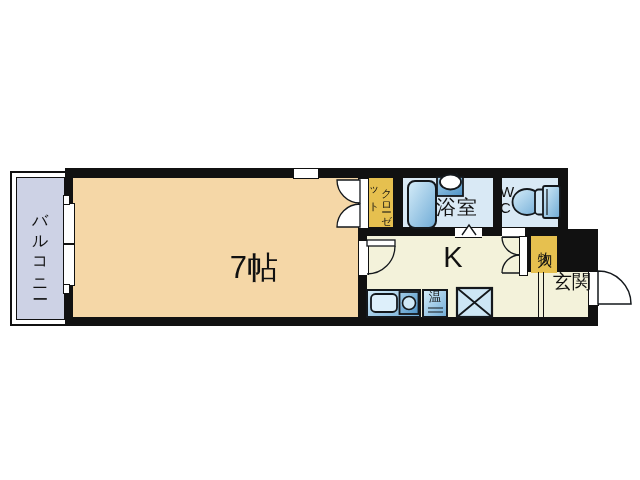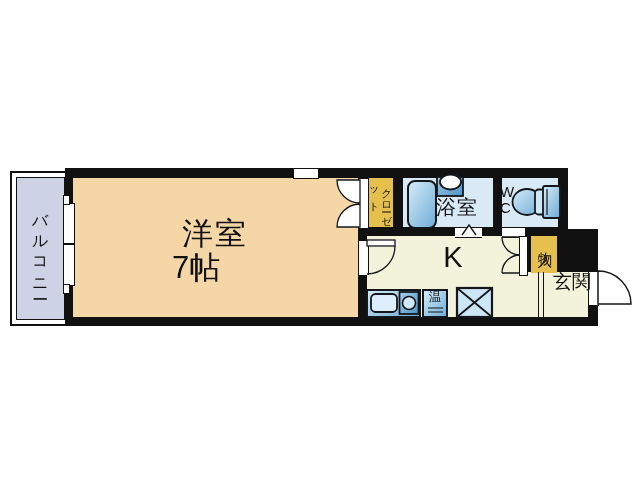--- a/index.html
+++ b/index.html
@@ -49,21 +49,21 @@
   
   #fixsvg{left:0;top:0;width:640px;height:480px;z-index:40;pointer-events:none;}
   .stopA{stop-color:var(--c-fixture_light,#d6edf9);}
   .stopB{stop-color:var(--c-fixture_mid,#6fabd6);}
   .stopC{stop-color:#a5cfe9;}
   .stopD{stop-color:var(--c-fixture_deep,#4d92c6);}
   
   .lbl{z-index:50;line-height:1.1;white-space:nowrap;}
   .vtext{writing-mode:vertical-rl;text-orientation:upright;white-space:normal;}
   .l-bedroom{left:160px;top:217px;width:110px;text-align:center;font-size:31px;letter-spacing:2px;}
-  .l-size{left:172px;top:251px;width:118px;text-align:left;font-size:31px;}
+  .l-size{left:160px;top:251px;width:118px;text-align:right;font-size:31px;}
   .l-balcony{font-size:16px;letter-spacing:4px;}
   .l-closet{left:368px;top:181px;width:25px;height:46px;font-size:10.5px;line-height:12.5px;letter-spacing:1px;}
   .l-bath{left:436px;top:196px;width:50px;text-align:left;font-size:20px;letter-spacing:1px;}
   .l-wc{left:500px;top:184px;font-size:15px;line-height:16px;text-align:left;}
   .l-k{left:438px;top:242px;width:30px;text-align:center;font-size:29px;font-weight:400;}
   .l-storage{left:536px;top:240px;height:36px;font-size:14.5px;letter-spacing:1px;}
   .l-entrance{left:552px;top:272px;width:40px;text-align:center;font-size:19px;}
   .l-heater{left:423px;top:291px;width:24px;text-align:center;font-size:12.5px;}
 </style>
 </head>
@@ -149,21 +149,20 @@
     <rect x="399.5" y="292" width="19" height="22" fill="url(#gDeep)" stroke="#14181c" stroke-width="1.8"></rect>
     <circle cx="409" cy="303" r="6.5" fill="#cfe9f7" stroke="#14181c" stroke-width="1.6"></circle>
 
     <rect x="423" y="290" width="24" height="27" fill="url(#gFix)" stroke="#14181c" stroke-width="2"></rect>
     <path d="M428,308 H443 M428,312 H443" stroke="#14181c" stroke-width="1.2"></path>
 
     <rect x="457" y="288" width="35" height="29" fill="var(--c-laundry_fill,#cde6f5)" stroke="#14181c" stroke-width="2.2"></rect>
     <path d="M457,288 L492,317 M492,288 L457,317" stroke="#14181c" stroke-width="1.8"></path>
   </svg>
 
-  <div class="abs lbl l-bedroom">洋室</div>
   <div class="abs lbl l-size">7帖</div>
   <div class="abs lbl vtext l-closet">クローゼット</div>
   <div class="abs lbl l-bath">浴室</div>
   <div class="abs lbl l-wc"><span>W</span><br><span>C</span></div>
   <div class="abs lbl l-k">K</div>
   <div class="abs lbl vtext l-storage">物入</div>
   <div class="abs lbl l-entrance">玄関</div>
   <div class="abs lbl l-heater">温</div>
 
 </div>

